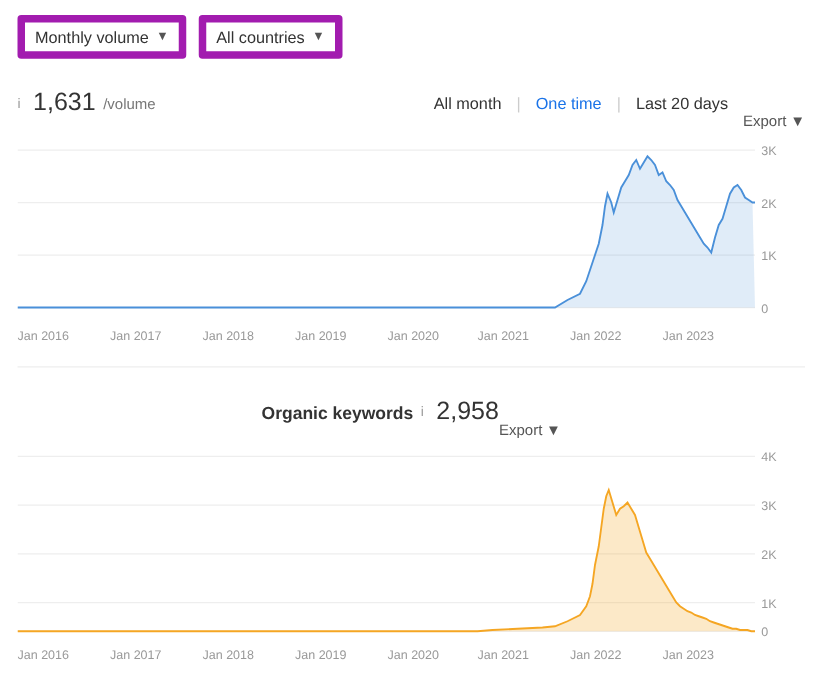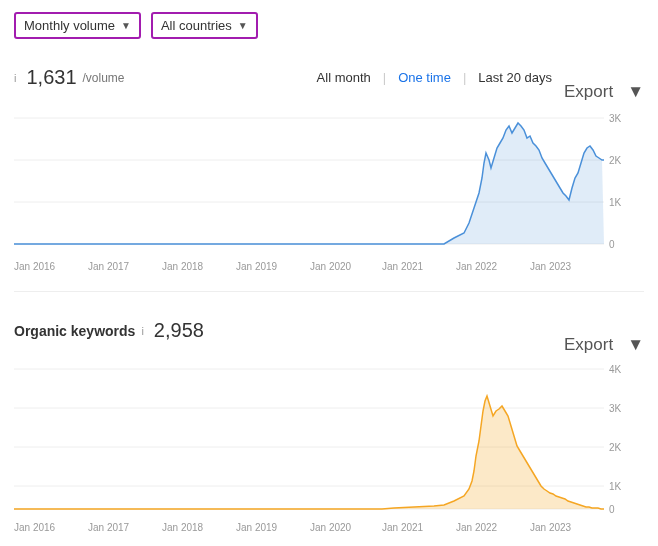--- a/index.html
+++ b/index.html
@@ -15,21 +15,21 @@
     .top-bar {
       display: flex;
       align-items: center;
       padding: 12px 14px 8px 14px;
       gap: 10px;
     }
 
     .dropdown {
       display: flex;
       align-items: center;
-      border: 2px solid #a21caf;
+      border: 6px solid #a21caf;
       border-radius: 3px;
       padding: 4px 8px;
       font-size: 13px;
       cursor: pointer;
       background: #fff;
       gap: 6px;
     }
 
     .dropdown span.arrow {
       font-size: 10px;
@@ -89,25 +89,25 @@
       color: #1a73e8;
       font-weight: 500;
     }
 
     .filter-separator {
       color: #ccc;
     }
 
     .export-btn {
       color: #555;
-      font-size: 17px;
+      font-size: 12px;
       cursor: pointer;
       display: flex;
       align-items: center;
-      gap: 14px;
+      gap: 3px;
       margin-top: 29px;
     }
 
     .chart-container {
       position: relative;
       margin: 0 14px;
       height: 175px;
     }
 
     .chart-svg {
@@ -128,21 +128,21 @@
     .divider {
       border: none;
       border-top: 1px solid #eee;
       margin: 8px 14px;
     }
 
     .section-header2 {
       display: flex;
       align-items: center;
       padding: 6px 14px;
-      justify-content: space-between;
+      justify-content: center;
     }
   </style>
 </head>
 <body>
 
 <div class="top-bar">
   <div class="dropdown">
     <span>Monthly volume</span>
     <span class="arrow">▼</span>
   </div>

